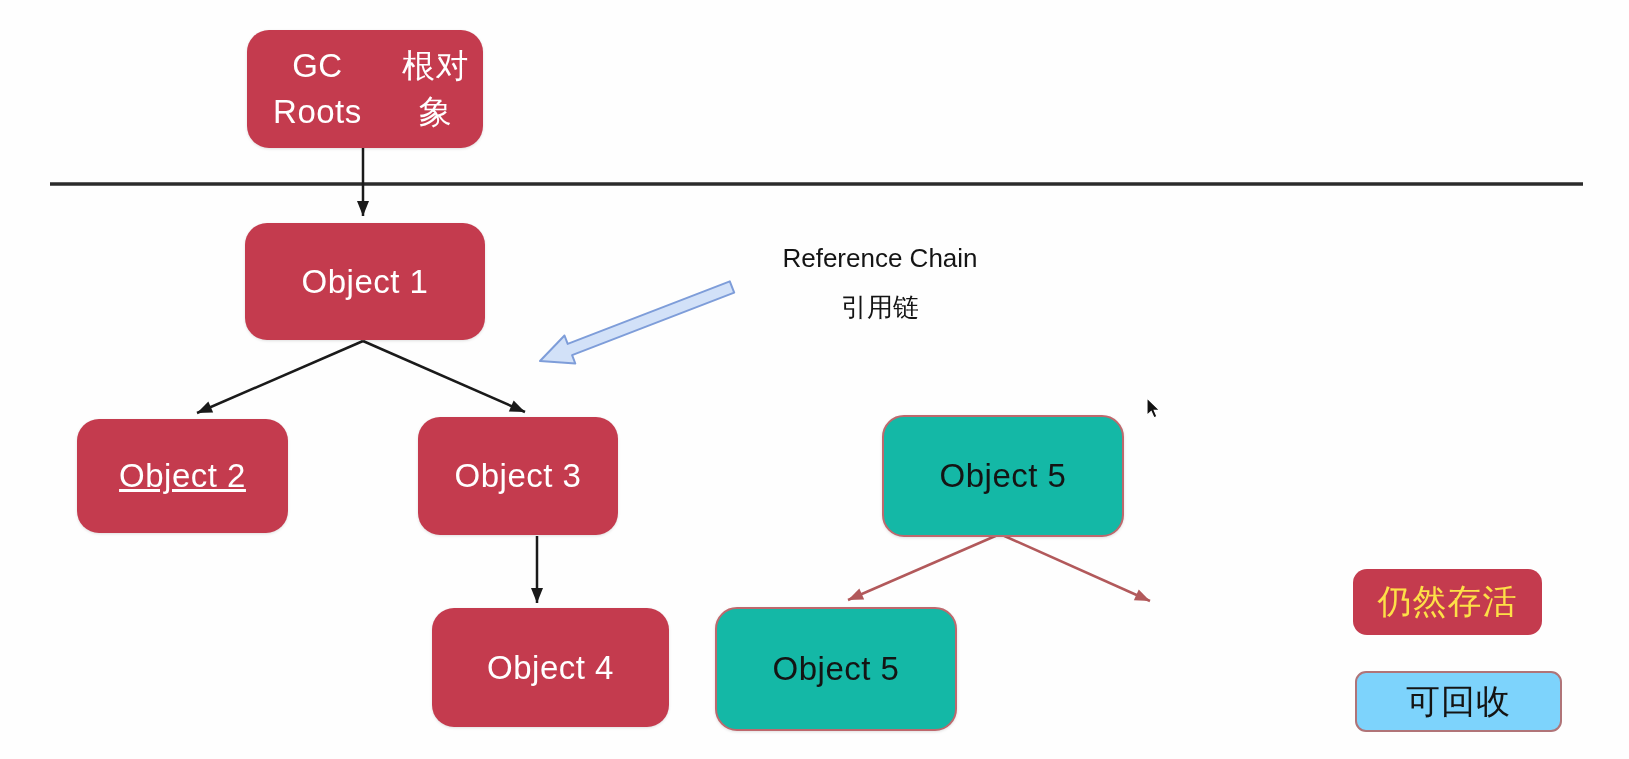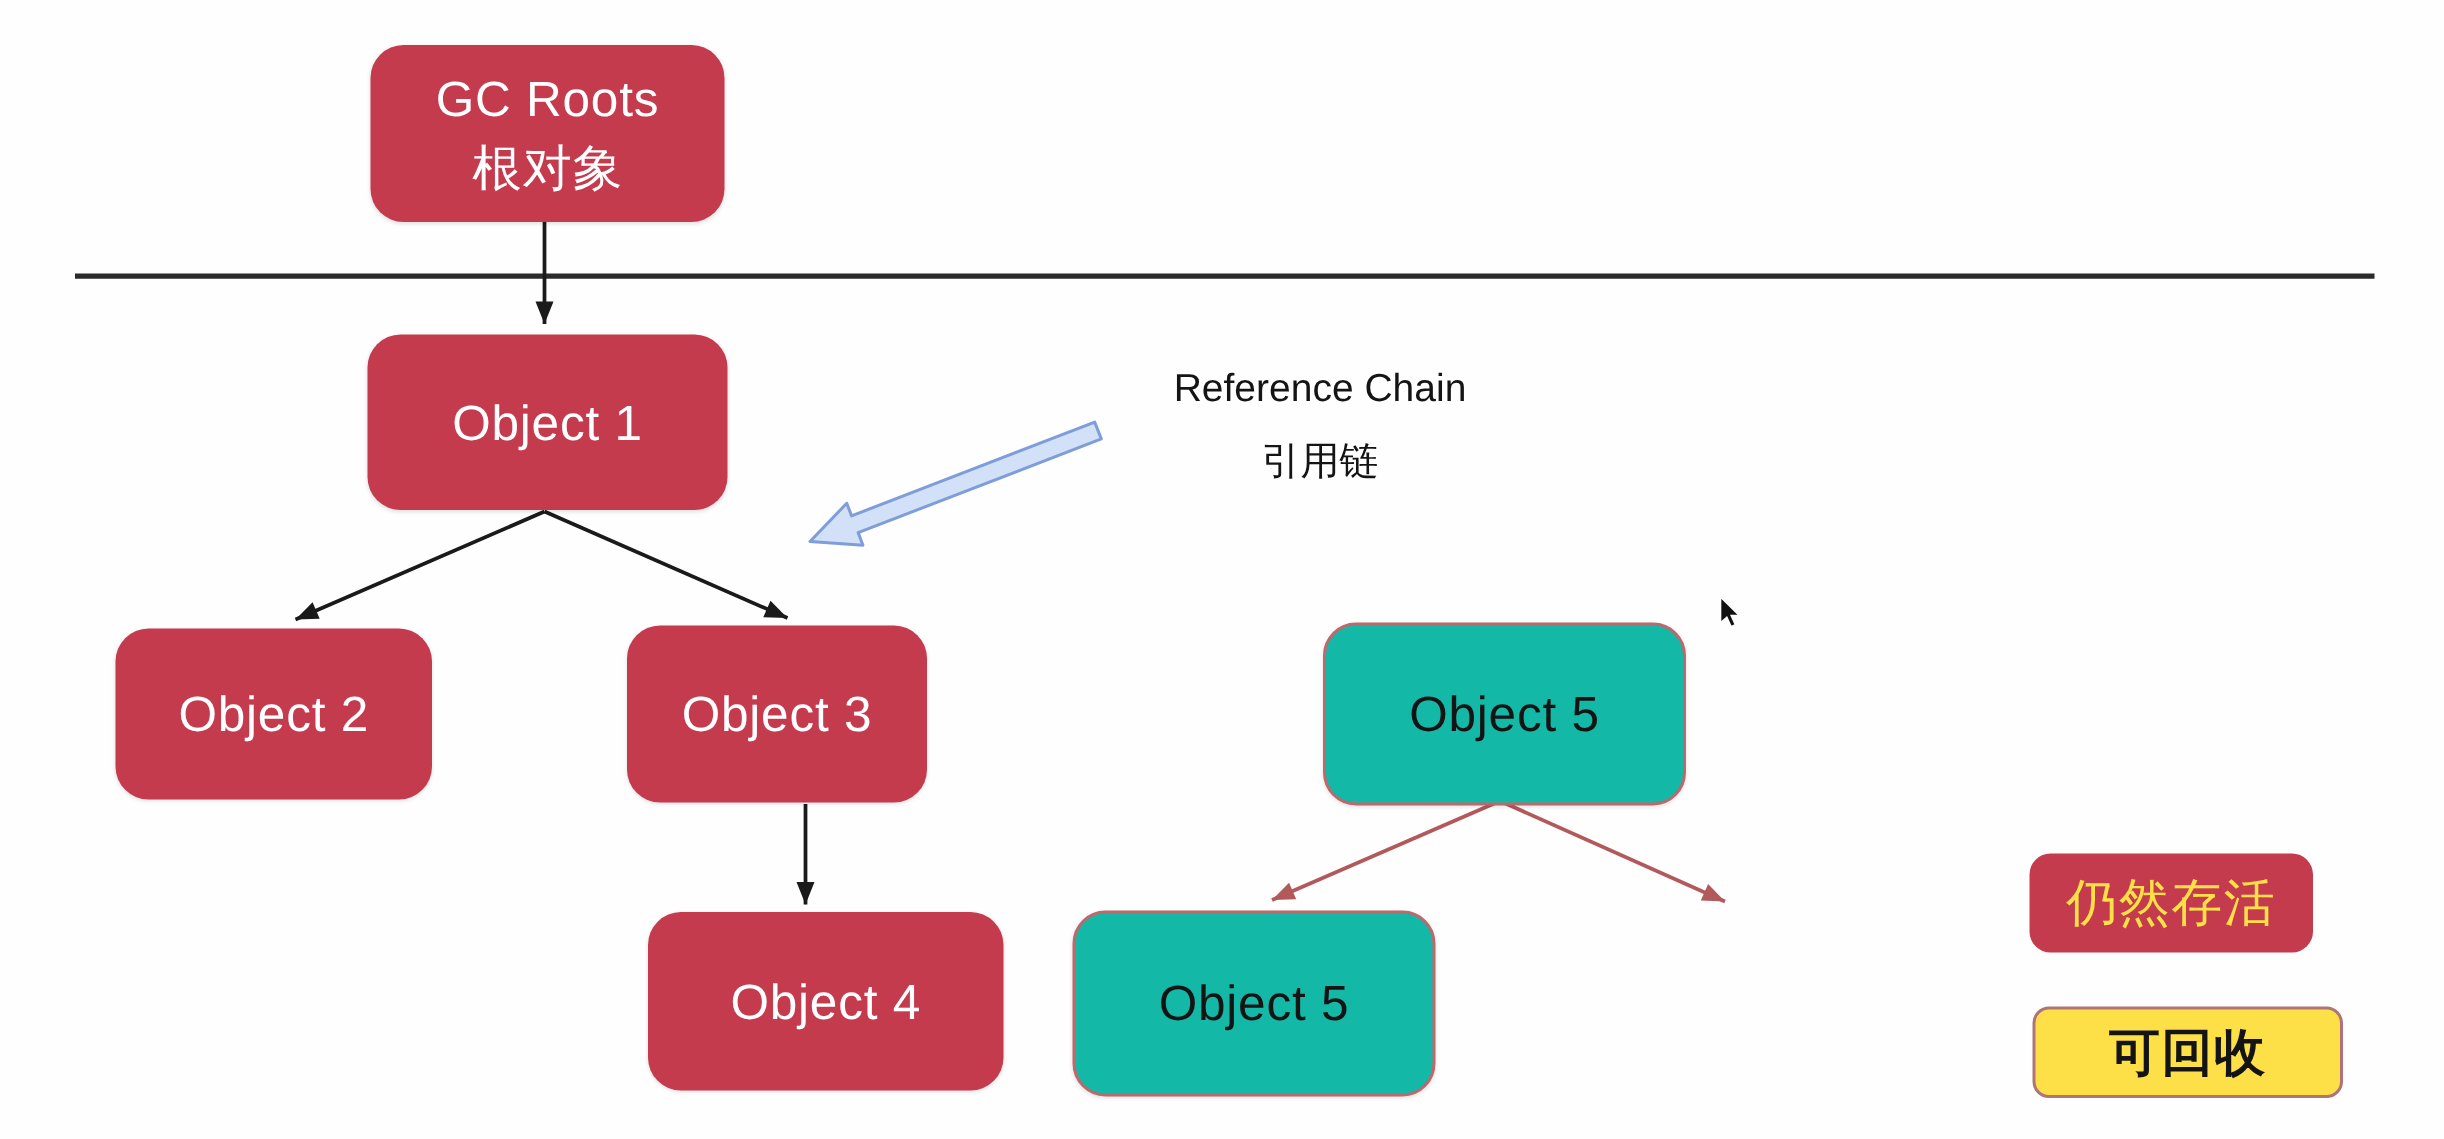--- a/index.html
+++ b/index.html
@@ -10,43 +10,43 @@
   }
   #connectors{position:absolute;left:0;top:0;width:1629px;height:759px;z-index:1;}
   .node{
     position:absolute;z-index:2;border-radius:22px;
     display:flex;align-items:center;justify-content:center;
     font-size:33px;letter-spacing:0.5px;
     box-shadow:0 1px 3px rgba(0,0,0,0.12);
   }
   .live{background:#c43b4e;color:#ffffff;}
   .collectible{background:#14b8a6;color:#141414;border:2.5px solid #be686d;}
-  .gc-roots{left:247px;top:30px;width:236px;height:118px;flex-direction:column;line-height:1.38;text-align:center;}
+  .gc-roots{left:247px;top:30px;width:236px;height:118px;flex-direction:row;line-height:1.38;text-align:center;}
   .object1{left:245px;top:223px;width:240px;height:117px;}
-  .object2{left:77px;top:419px;width:211px;height:114px;}
+  .object2{left:77px;top:419px;width:211px;height:114px;text-decoration:underline;}
   .object3{left:418px;top:417px;width:200px;height:118px;}
   .object4{left:432px;top:608px;width:237px;height:119px;}
   .object5-parent{left:882px;top:415px;width:238px;height:118px;}
   .object5-child{left:715px;top:607px;width:238px;height:120px;}
   .object7{left:1048px;top:608px;width:239px;height:119px;}
   .annotation{
     position:absolute;z-index:2;left:700px;top:234px;width:360px;
     text-align:center;color:#141414;font-size:26px;line-height:49px;
   }
   .legend-badge{
     position:absolute;z-index:2;display:flex;align-items:center;justify-content:center;
     font-size:34px;letter-spacing:1px;
   }
   .legend-alive{
     left:1353px;top:569px;width:189px;height:66px;border-radius:14px;
     background:#c43b4e;color:#fde047;
   }
   .legend-collectible{
     left:1355px;top:671px;width:203px;height:57px;border-radius:11px;
-    background:#fde047;color:#141414;border:2px solid #b07478;font-weight:bold;
+    background:#7dd3fc;color:#141414;border:2px solid #b07478;
   }
 </style>
 </head>
 <body>
 
 <div id="canvas">
 
   <svg id="connectors" viewBox="0 0 1629 759" xmlns="http://www.w3.org/2000/svg">
     <defs>
       <marker id="arrowBlack" markerUnits="userSpaceOnUse" markerWidth="20" markerHeight="16" refX="16" refY="7" orient="auto">

